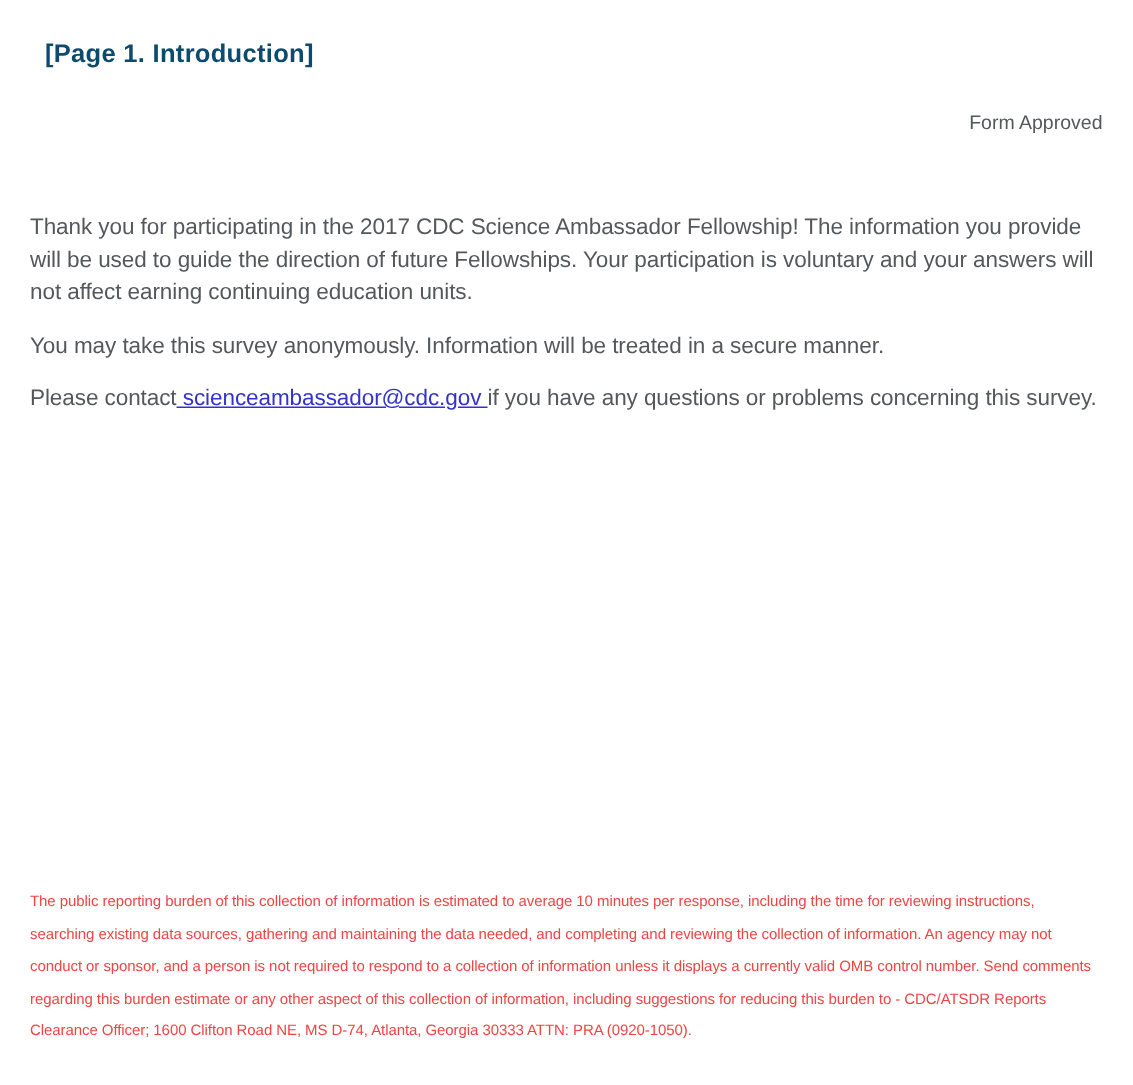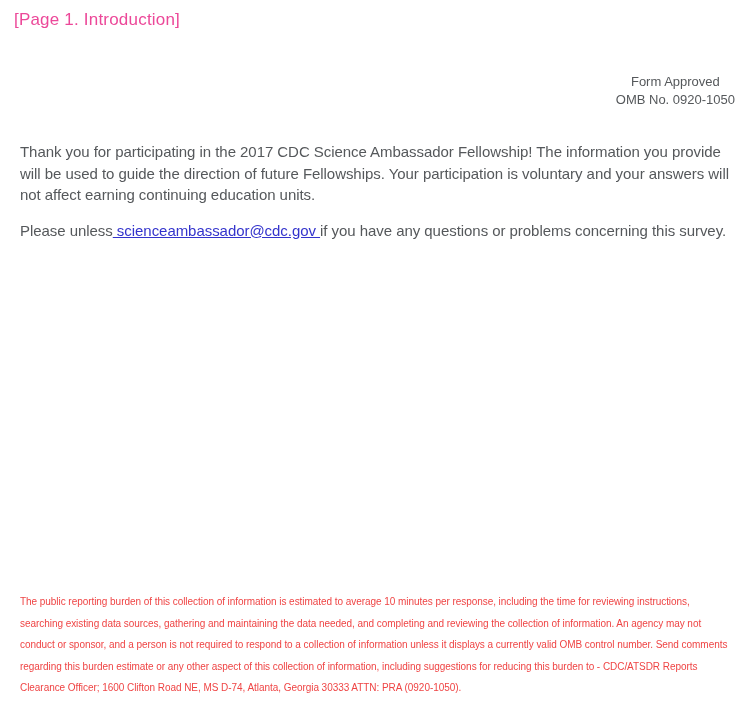--- a/index.html
+++ b/index.html
@@ -12,25 +12,25 @@
     height: 723px;
     position: relative;
     overflow: hidden;
     font-family: "Liberation Sans", sans-serif;
     color: #55585b;
   }
   .page-title {
     position: absolute;
     top: 10px;
     left: 14px;
-    margin: 0;
+    margin: 16px;
     font-size: 17px;
-    font-weight: 400;
+    font-weight: 700;
     letter-spacing: 0.2px;
-    color: #ec4899;
+    color: #0c4a6e;
   }
   .approval-block {
     position: absolute;
     top: 73px;
     right: 20px;
     text-align: center;
     font-size: 13px;
     line-height: 18px;
     color: #55585b;
   }
@@ -67,23 +67,23 @@
 </style>
 </head>
 <body>
 
 <div>
 
   <h1 class="page-title">[Page 1. Introduction]</h1>
 
   <div class="approval-block">
     <div>Form Approved</div>
-    <div>OMB No. 0920-1050</div>
   </div>
 
   <div class="intro-block">
     <p>Thank you for participating in the 2017 CDC Science Ambassador Fellowship! The information you provide will be used to guide the direction of future Fellowships. Your participation is voluntary and your answers will not affect earning continuing education units.</p>
-    <p><span>Please unless</span><a class="email-link" href="#"> scienceambassador@cdc.gov </a><span>if you have any questions or problems concerning this survey.</span></p>
+    <p>You may take this survey anonymously. Information will be treated in a secure manner.</p>
+    <p><span>Please contact</span><a class="email-link" href="#"> scienceambassador@cdc.gov </a><span>if you have any questions or problems concerning this survey.</span></p>
   </div>
 
   <p class="burden-statement">The public reporting burden of this collection of information is estimated to average 10 minutes per response, including the time for reviewing instructions, searching existing data sources, gathering and maintaining the data needed, and completing and reviewing the collection of information. An agency may not conduct or sponsor, and a person is not required to respond to a collection of information unless it displays a currently valid OMB control number. Send comments regarding this burden estimate or any other aspect of this collection of information, including suggestions for reducing this burden to - CDC/ATSDR Reports Clearance Officer; 1600 Clifton Road NE, MS D-74, Atlanta, Georgia 30333 ATTN: PRA (0920-1050).</p>
 
 </div>
 
 </body></html>

